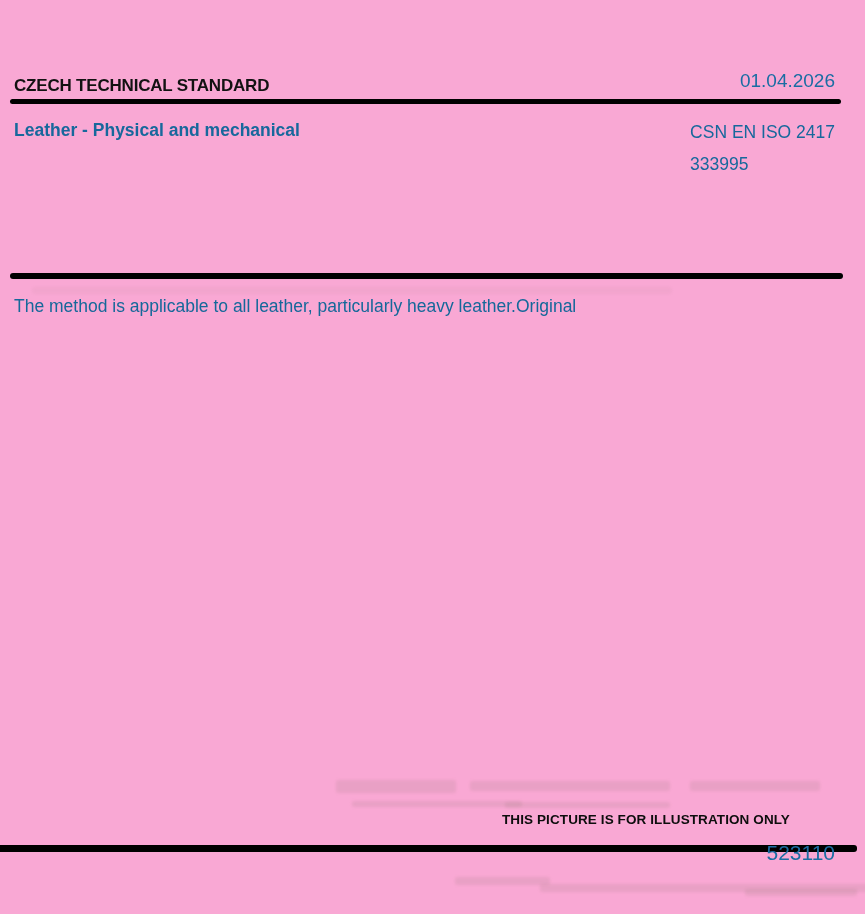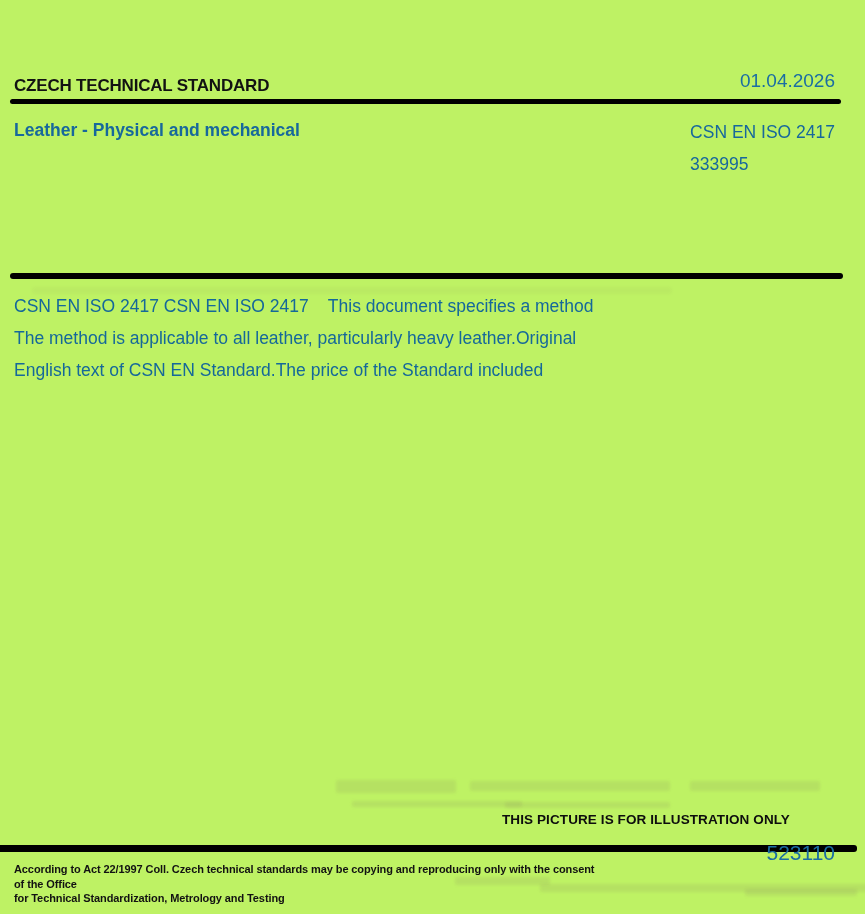--- a/index.html
+++ b/index.html
@@ -5,21 +5,21 @@
   html, body {
     margin: 0;
     padding: 0;
     background: #ffffff;
     font-family: "Liberation Sans", sans-serif;
   }
   .page {
     position: relative;
     width: 865px;
     height: 914px;
-    background: #bef264;
+    background: #f9a8d4;
     overflow: hidden;
   }
 
   
   .header-title {
     position: absolute;
     left: 14px;
     top: 76px;
     font-size: 17px;
     font-weight: 700;
@@ -139,37 +139,31 @@
   <div class="ref-block">
     <div>CSN EN ISO 2417</div>
     <div>333995</div>
   </div>
 
   <div class="rule rule-2"></div>
 
   <div class="ghost" style="left:32px;  top:287px; width:640px; height:7px; opacity:.45;"></div>
 
   <div class="abstract">
-    <div class="abstract-line">CSN EN ISO 2417 CSN EN ISO 2417    This document specifies a method</div>
     <div class="abstract-line">The method is applicable to all leather, particularly heavy leather.Original</div>
-    <div class="abstract-line">English text of CSN EN Standard.The price of the Standard included</div>
   </div>
 
   <div class="ghost" style="left:336px; top:780px; width:120px; height:13px;"></div>
   <div class="ghost" style="left:470px; top:781px; width:200px; height:10px;"></div>
   <div class="ghost" style="left:690px; top:781px; width:130px; height:10px;"></div>
   <div class="ghost" style="left:352px; top:801px; width:170px; height:6px;"></div>
   <div class="ghost" style="left:505px; top:802px; width:165px; height:6px;"></div>
 
   <div class="illustration-note">THIS PICTURE IS FOR ILLUSTRATION ONLY</div>
 
   <div class="footer-bar"></div>
-  <div class="footer-legal">
-    <div>According to Act 22/1997 Coll. Czech technical standards may be copying and reproducing only with the consent of the Office</div>
-    <div>for Technical Standardization, Metrology and Testing</div>
-  </div>
   <div class="footer-number">523110</div>
 
   <div class="ghost" style="left:455px; top:877px; width:95px;  height:8px;"></div>
   <div class="ghost" style="left:540px; top:884px; width:330px; height:8px;"></div>
   <div class="ghost" style="left:745px; top:889px; width:112px; height:7px;"></div>
 
 </div>
 
 </body></html>

